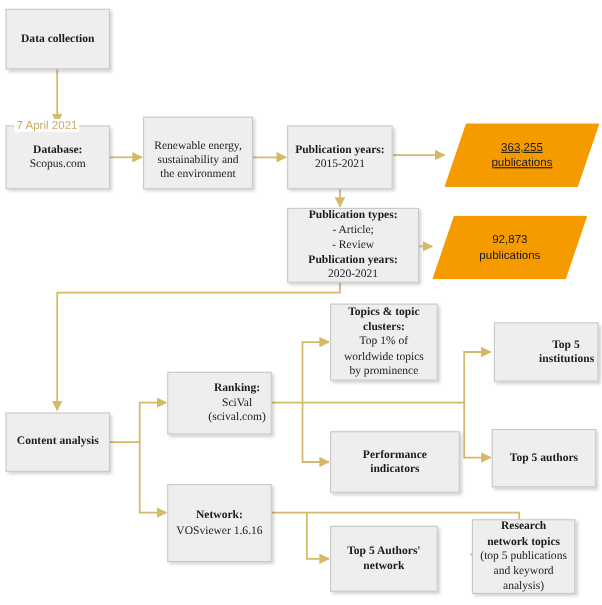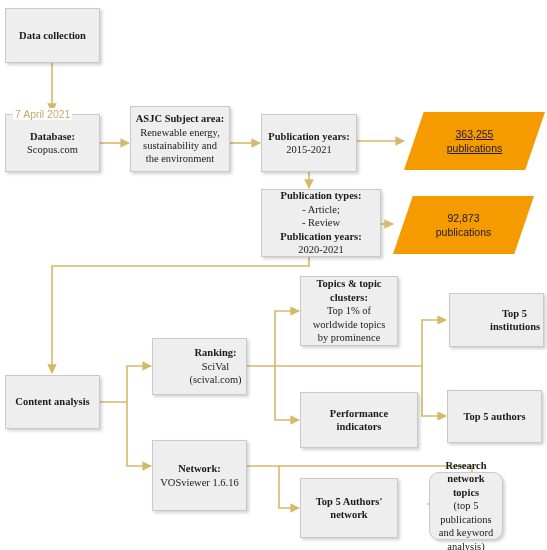--- a/index.html
+++ b/index.html
@@ -98,21 +98,21 @@
 
   <div class="node" style="left:5px; top:8px; width:95px; height:55px;">
     <span class="txt"><b>Data collection</b></span>
   </div>
 
   <div class="node" style="left:5px; top:114px; width:95px; height:58px;">
     <span class="txt"><b>Database:</b><br><span>Scopus.com</span></span>
   </div>
 
   <div class="node" style="left:130px; top:106px; width:100px; height:66px;">
-    <span class="txt"><b>ASJC Subject area:</b><br><span>Renewable energy,</span><br><span>sustainability and</span><br><span>the environment</span></span>
+    <span class="txt"><br><span>Renewable energy,</span><br><span>sustainability and</span><br><span>the environment</span></span>
   </div>
 
   <div class="node" style="left:261px; top:114px; width:96px; height:58px;">
     <span class="txt"><b>Publication years:</b><br><span>2015-2021</span></span>
   </div>
 
   <div class="node" style="left:261px; top:189px; width:120px; height:68px;">
     <span class="txt"><b>Publication types:</b><br><span>- Article;</span><br><span>- Review</span><br><b>Publication years:</b><br><span>2020-2021</span></span>
   </div>
 
@@ -149,19 +149,19 @@
   </div>
 
   <div class="node" style="left:447px; top:390px; width:95px; height:53px;">
     <span class="txt"><b>Top 5 authors</b></span>
   </div>
 
   <div class="node" style="left:300px; top:478px; width:98px; height:60px;">
     <span class="txt"><b>Top 5 Authors'</b><br><b>network</b></span>
   </div>
 
-  <div class="node" style="left:429px; top:472px; width:74px; height:68px;border-radius:10px;">
+  <div class="node" style="left:429px; top:472px; width:94px; height:68px;">
     <span class="txt"><b>Research</b><br><b>network topics</b><br><span>(top 5 publications</span><br><span>and keyword</span><br><span>analysis)</span></span>
   </div>
 
   <div class="edge-label" style="left:13px; top:74px;margin-top:34px;">7 April 2021</div>
 
 </div>
 
 </body></html>

